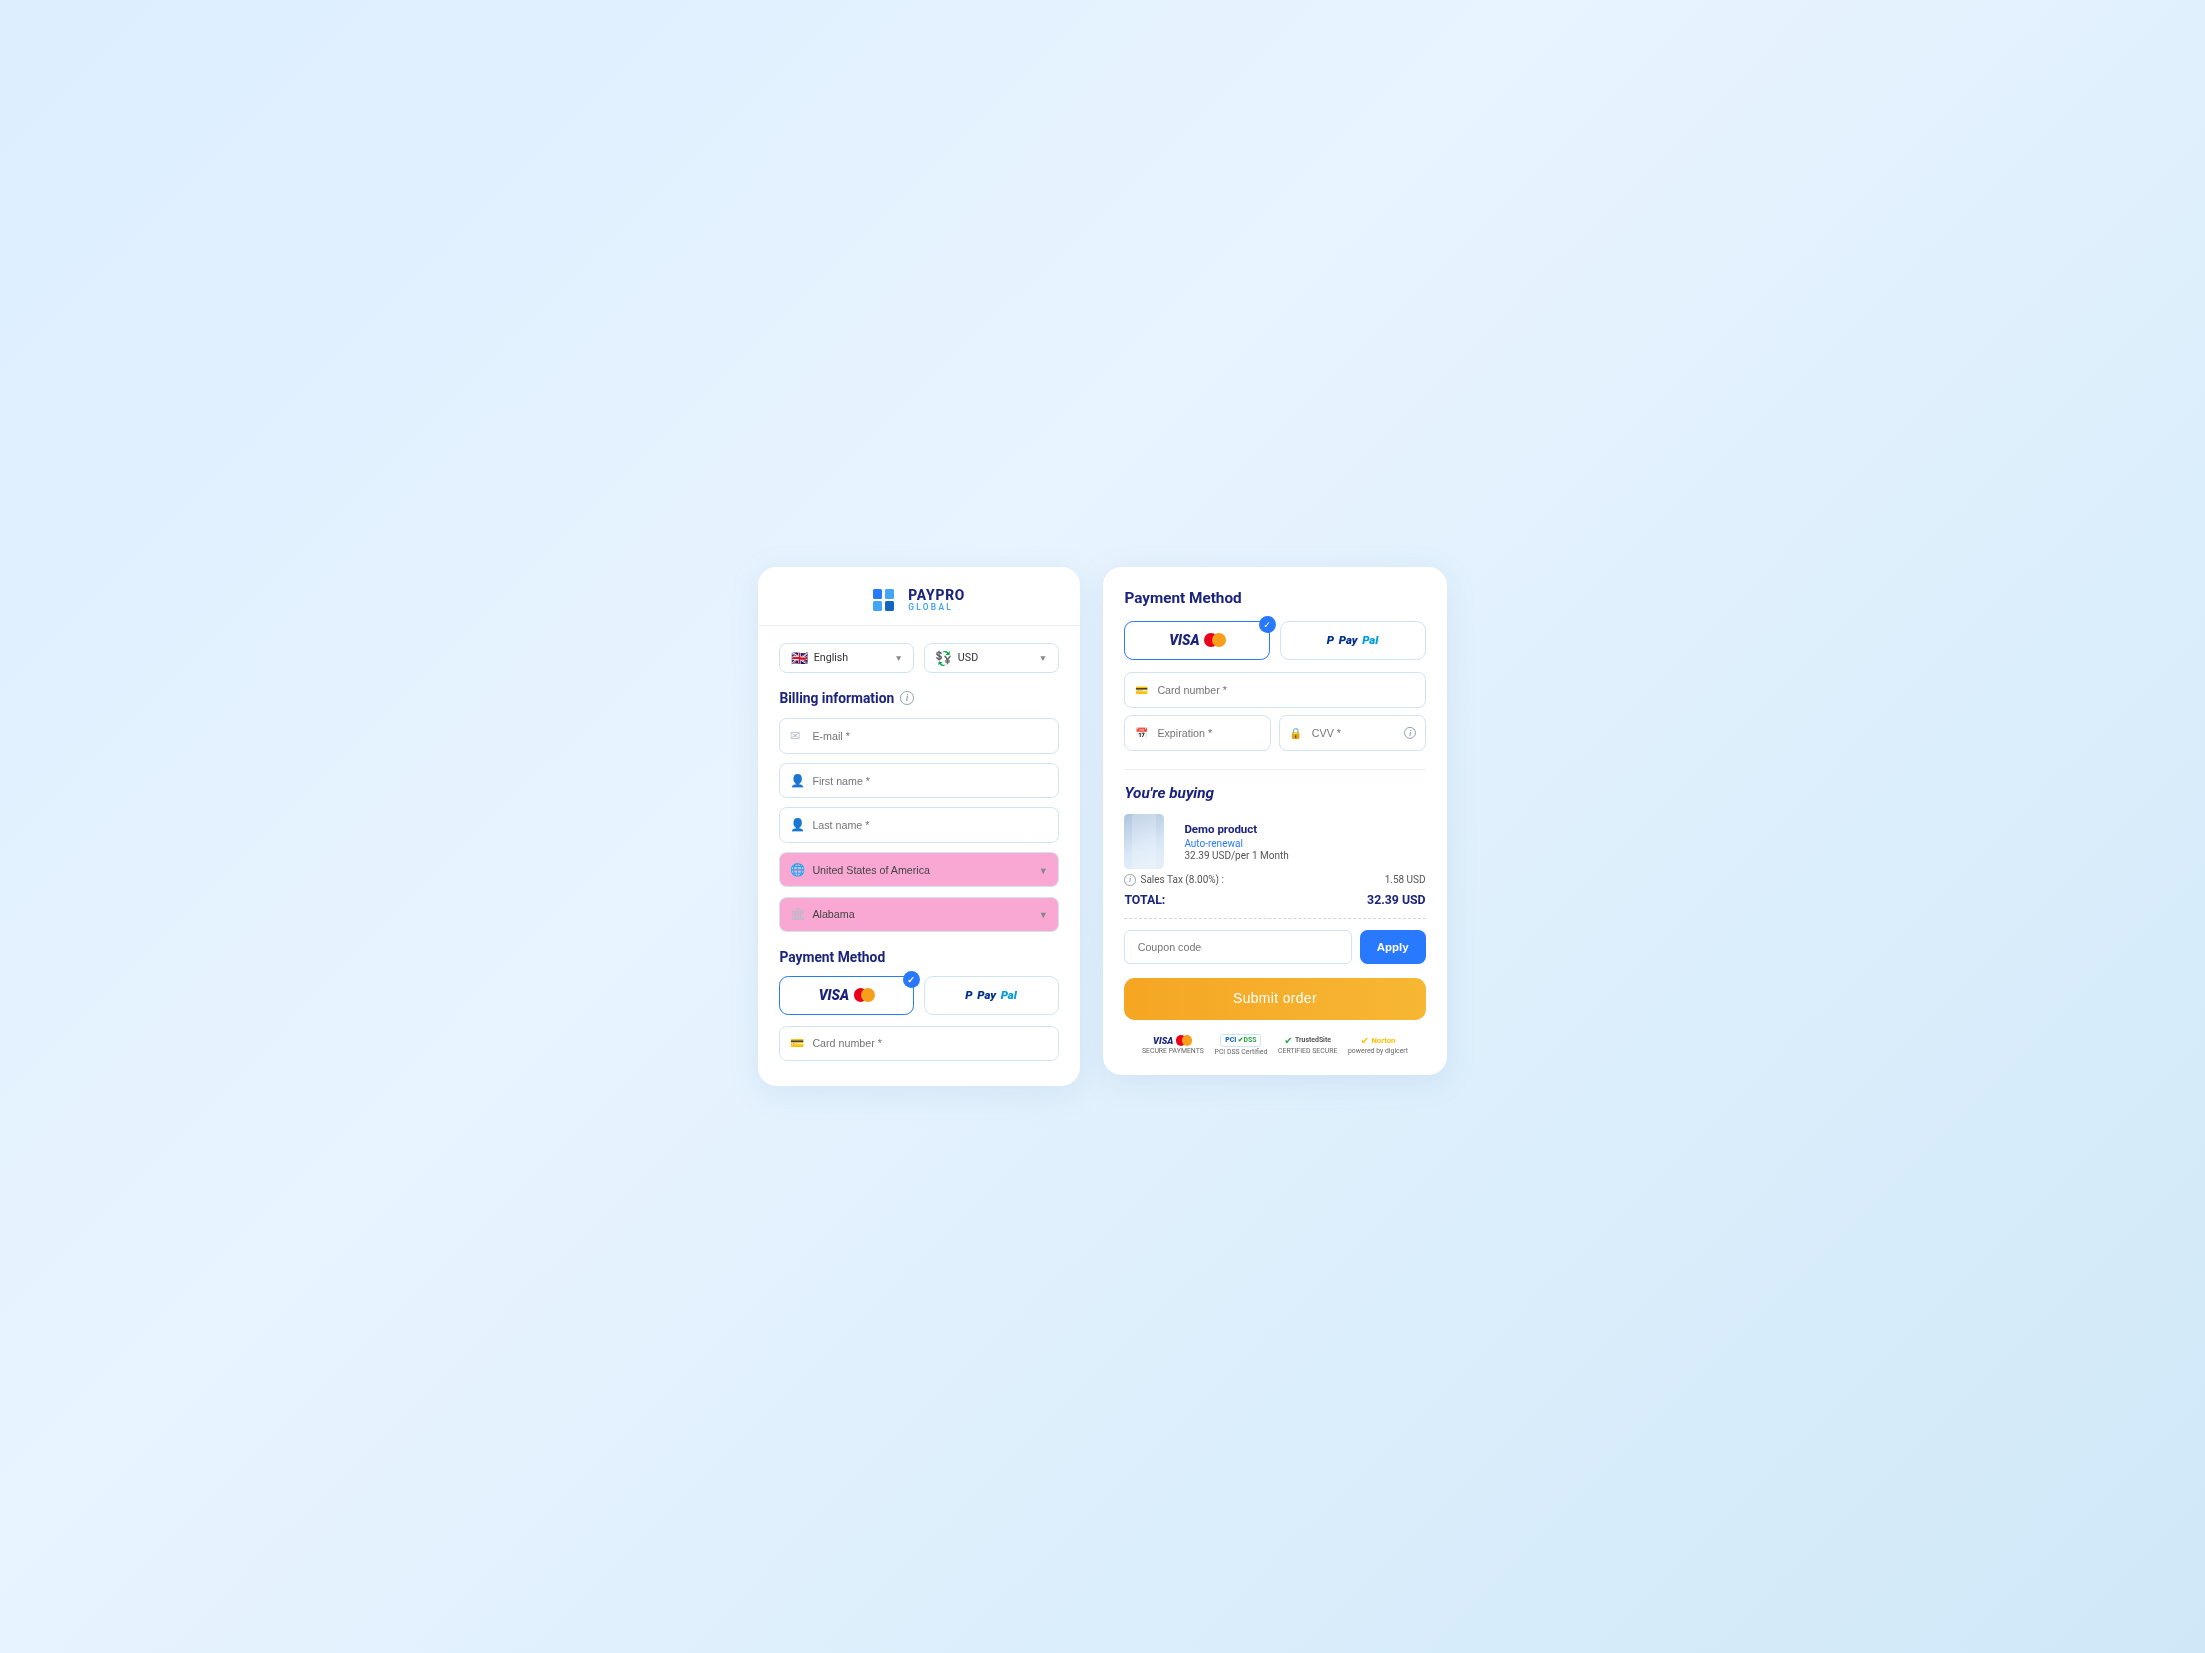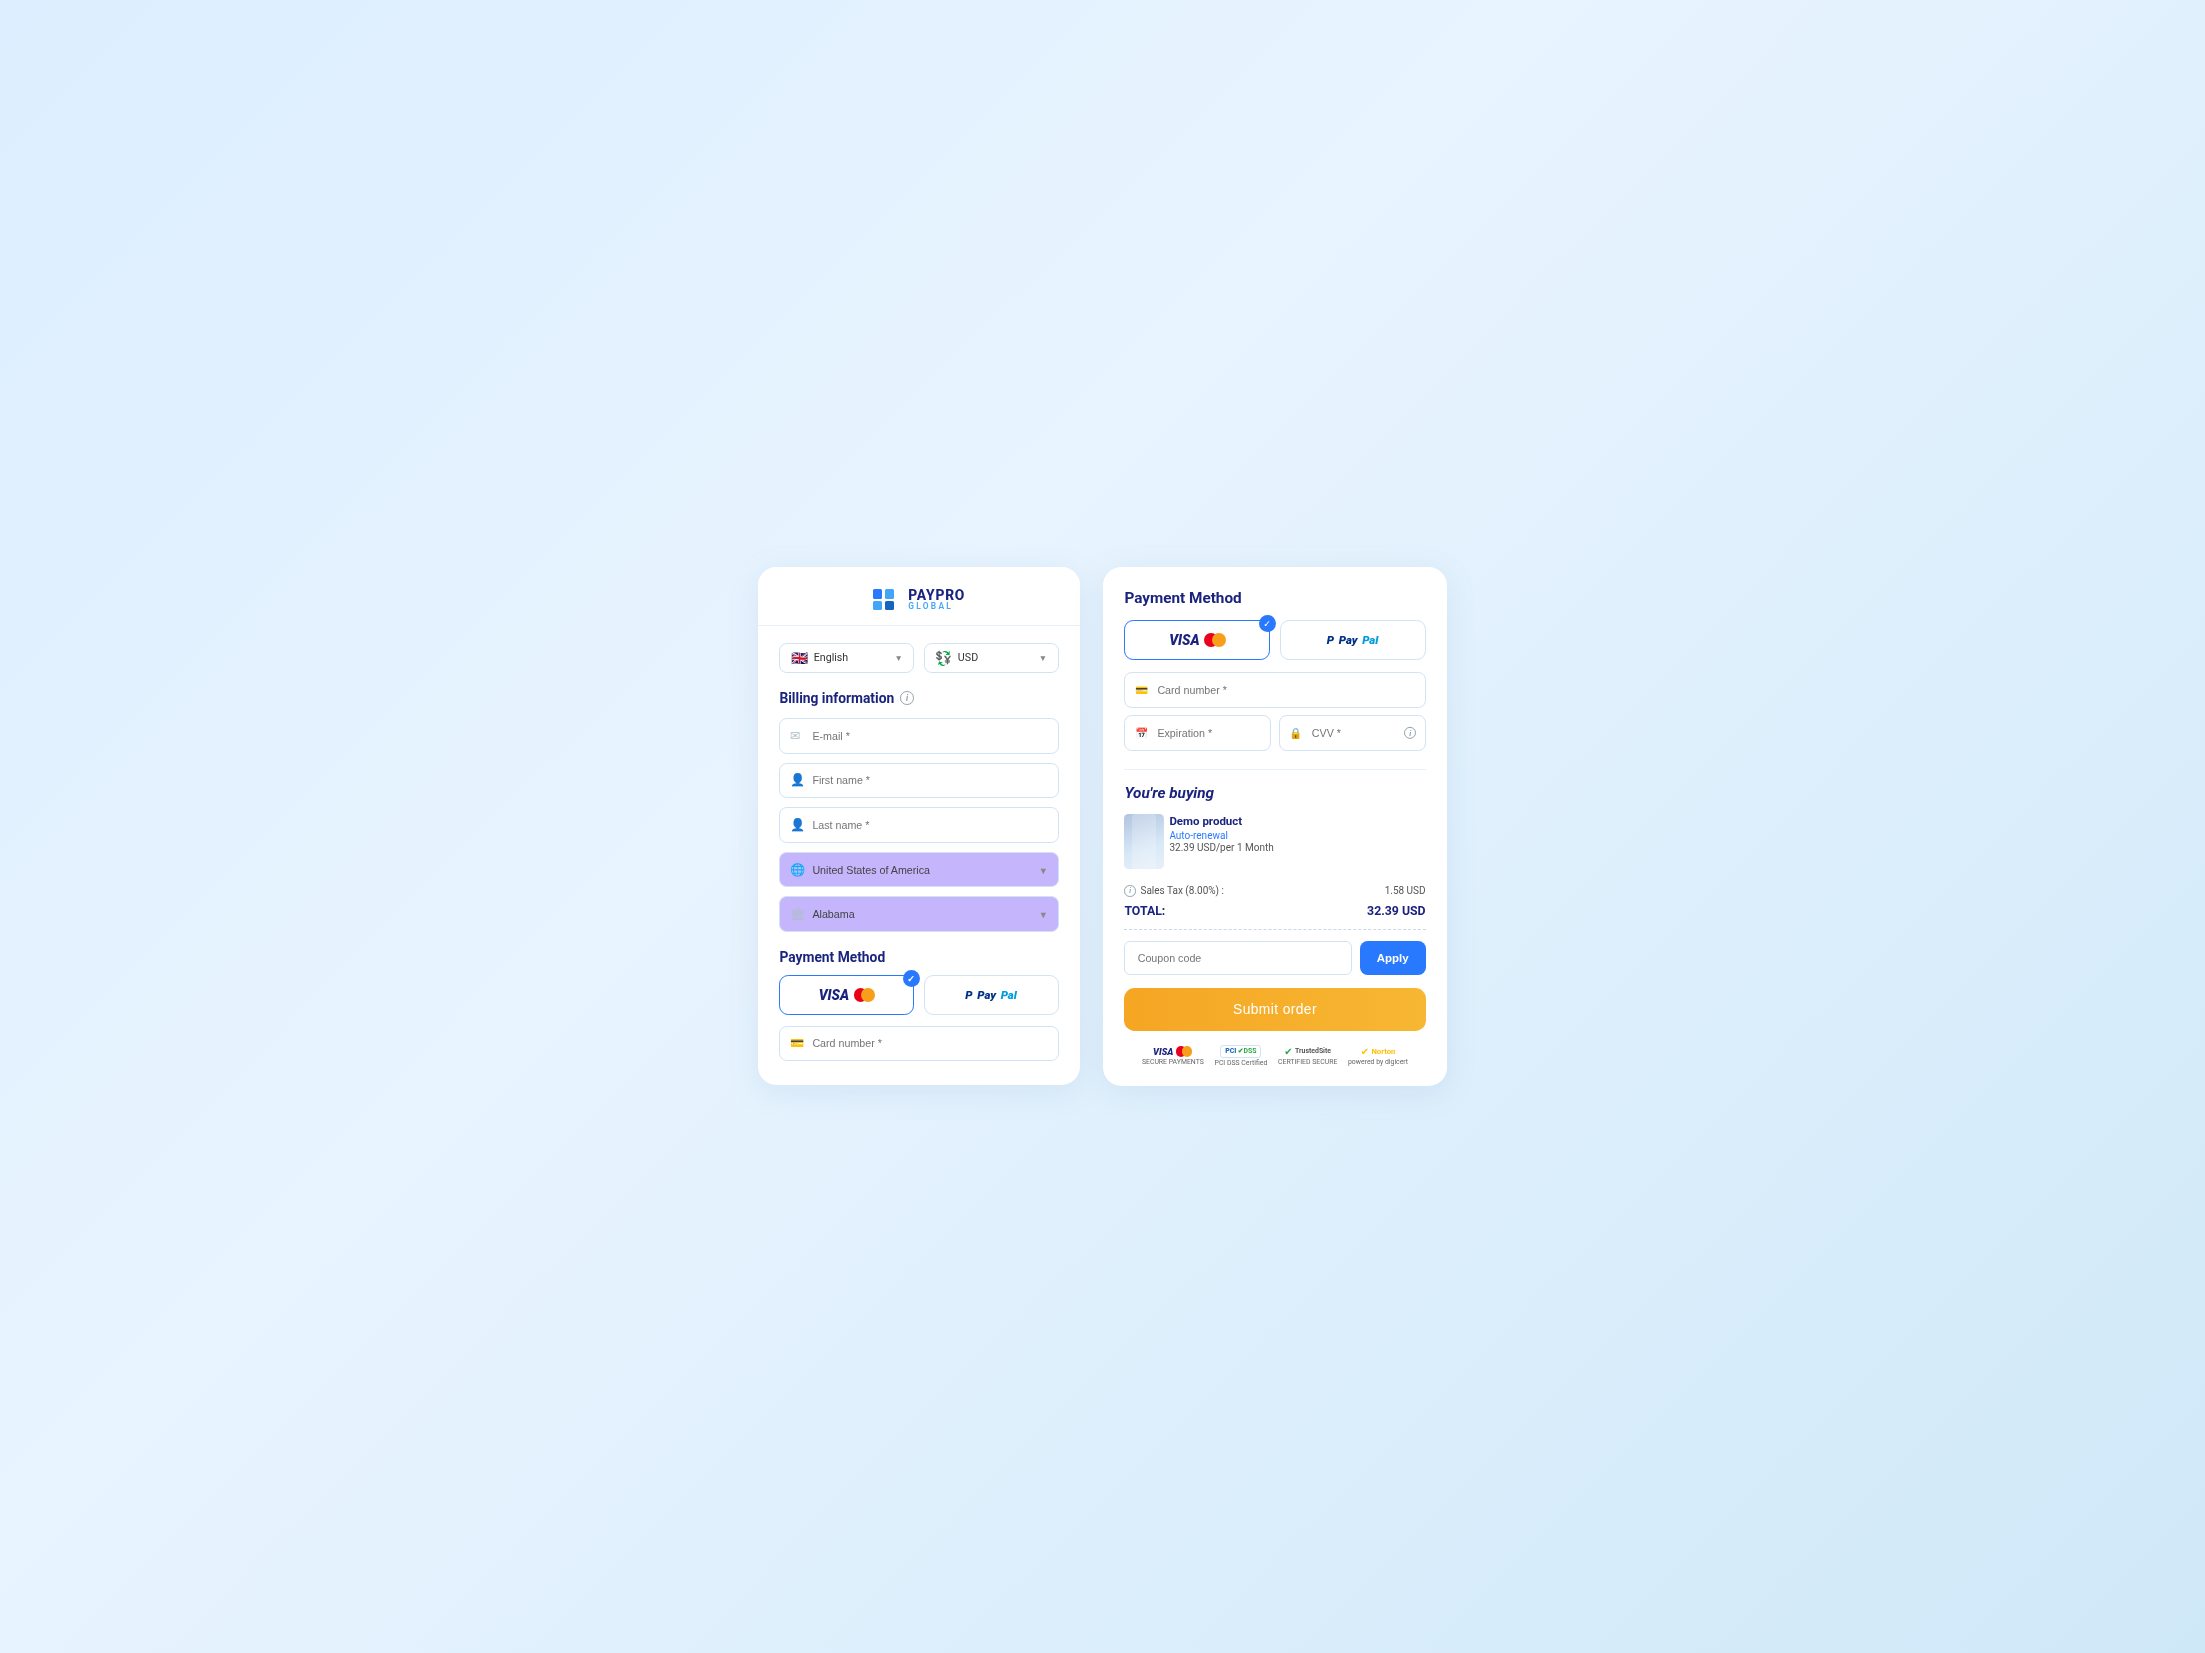--- a/index.html
+++ b/index.html
@@ -171,21 +171,21 @@
       font-size: 9.2px;
       pointer-events: none;
     }
     .form-select {
       width: 100%;
       border: 1.1px solid #d0e3f5;
       border-radius: 7.7px;
       padding: 10.7px 29px 10.7px 32px;
       font-size: 10.7px;
       color: #444;
-      background: #c4b5fd;
+      background: #f9a8d4;
       outline: none;
       appearance: none;
       cursor: pointer;
     }
 
     .payment-method-title {
       font-size: 13.8px;
       font-weight: 700;
       color: #1a237e;
       margin-bottom: 10.7px;
@@ -352,23 +352,23 @@
 
     .youre-buying-title {
       font-size: 15.3px;
       font-weight: 700;
       color: #1a237e;
       margin-bottom: 12.3px;
       font-style: italic;
     }
     .product-row {
       display: flex;
-      align-items: flex-start;
-      gap: 5px;
-      margin-bottom: 16px;
+      align-items: center;
+      gap: 20px;
+      margin-bottom: 5px;
     }
     .product-img {
       width: 40px;
       height: 55px;
       background: linear-gradient(160deg, #b0c4de 0%, #d8e8f8 60%, #e8f0f8 100%);
       border-radius: 4.6px;
       display: flex;
       align-items: center;
       justify-content: center;
       flex-shrink: 0;

